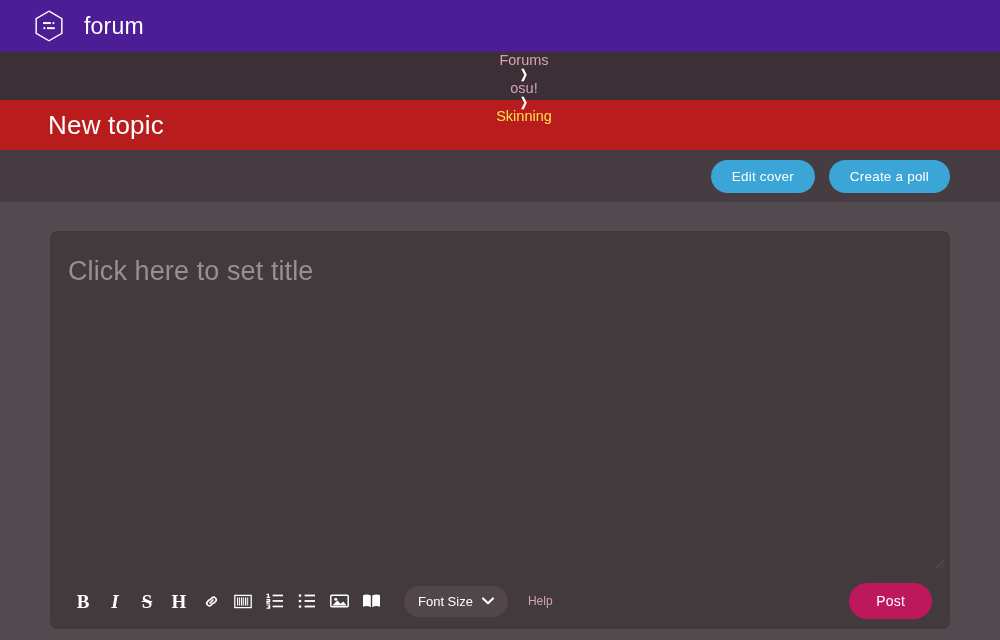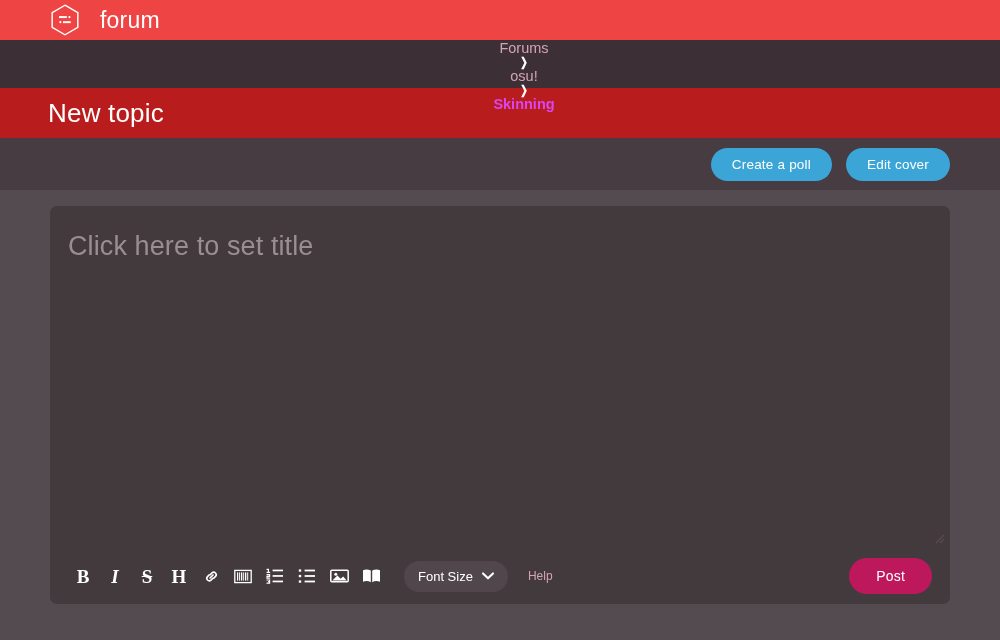--- a/index.html
+++ b/index.html
@@ -10,25 +10,25 @@
     width: 1000px;
     height: 640px;
     overflow: hidden;
     background: #544b50;
     font-family: "Liberation Sans", sans-serif;
     -webkit-font-smoothing: antialiased;
   }
 
   
   .navbar {
-    height: 40px;
-    background: #ef4444;
-    display: flex;
-    align-items: center;
-    padding-left: 48px;
+    height: 52px;
+    background: #4c1d95;
+    display: flex;
+    align-items: center;
+    padding-left: 32px;
     box-sizing: border-box;
   }
   .logo-hex {
     width: 34px;
     height: 34px;
     flex: 0 0 34px;
     display: block;
   }
   .brand-title {
     margin-left: 18px;
@@ -47,21 +47,21 @@
     padding-left: 48px;
     box-sizing: border-box;
     flex-direction: column;
   }
   .crumb {
     color: #d3a4b5;
     font-size: 14.5px;
     text-decoration: none;
     font-weight: 400;
   }
-  .crumb.last { color: #d946ef; font-weight: bold; }
+  .crumb.last { color: #fde047; }
   .crumb-sep {
     color: #ffffff;
     font-size: 12px;
     font-weight: bold;
     margin: 0 11px;
     line-height: 1;
     display: inline-block;
     transform: scaleX(0.75);
   }
 
@@ -116,20 +116,21 @@
     padding: 16px 50px 18px 50px;
   }
   .editor-panel {
     background: #433a3e;
     border-radius: 7px;
     height: 100%;
     box-sizing: border-box;
     display: flex;
     flex-direction: column;
     position: relative;
+    margin-top: 13px;
   }
   .editor-body {
     flex: 1 1 auto;
     padding: 24px 18px 0 18px;
     position: relative;
     overflow: hidden;
   }
   .title-placeholder {
     color: #9b8e93;
     font-size: 27px;
@@ -244,22 +245,22 @@
   <a class="crumb">osu!</a>
   <span class="crumb-sep">❯</span>
   <a class="crumb last">Skinning</a>
 </div>
 
 <div class="title-bar">
   <h1 class="page-title">New topic</h1>
 </div>
 
 <div class="action-bar">
+  <button class="btn btn-blue">Edit cover</button>
   <button class="btn btn-blue">Create a poll</button>
-  <button class="btn btn-blue">Edit cover</button>
 </div>
 
 <div class="main">
   <div class="editor-panel">
 
     <div class="editor-body">
       <div class="title-placeholder">Click here to set title</div>
 
       <span class="resize-handle">
         <svg width="14" height="14" viewBox="0 0 14 14" aria-hidden="true">

